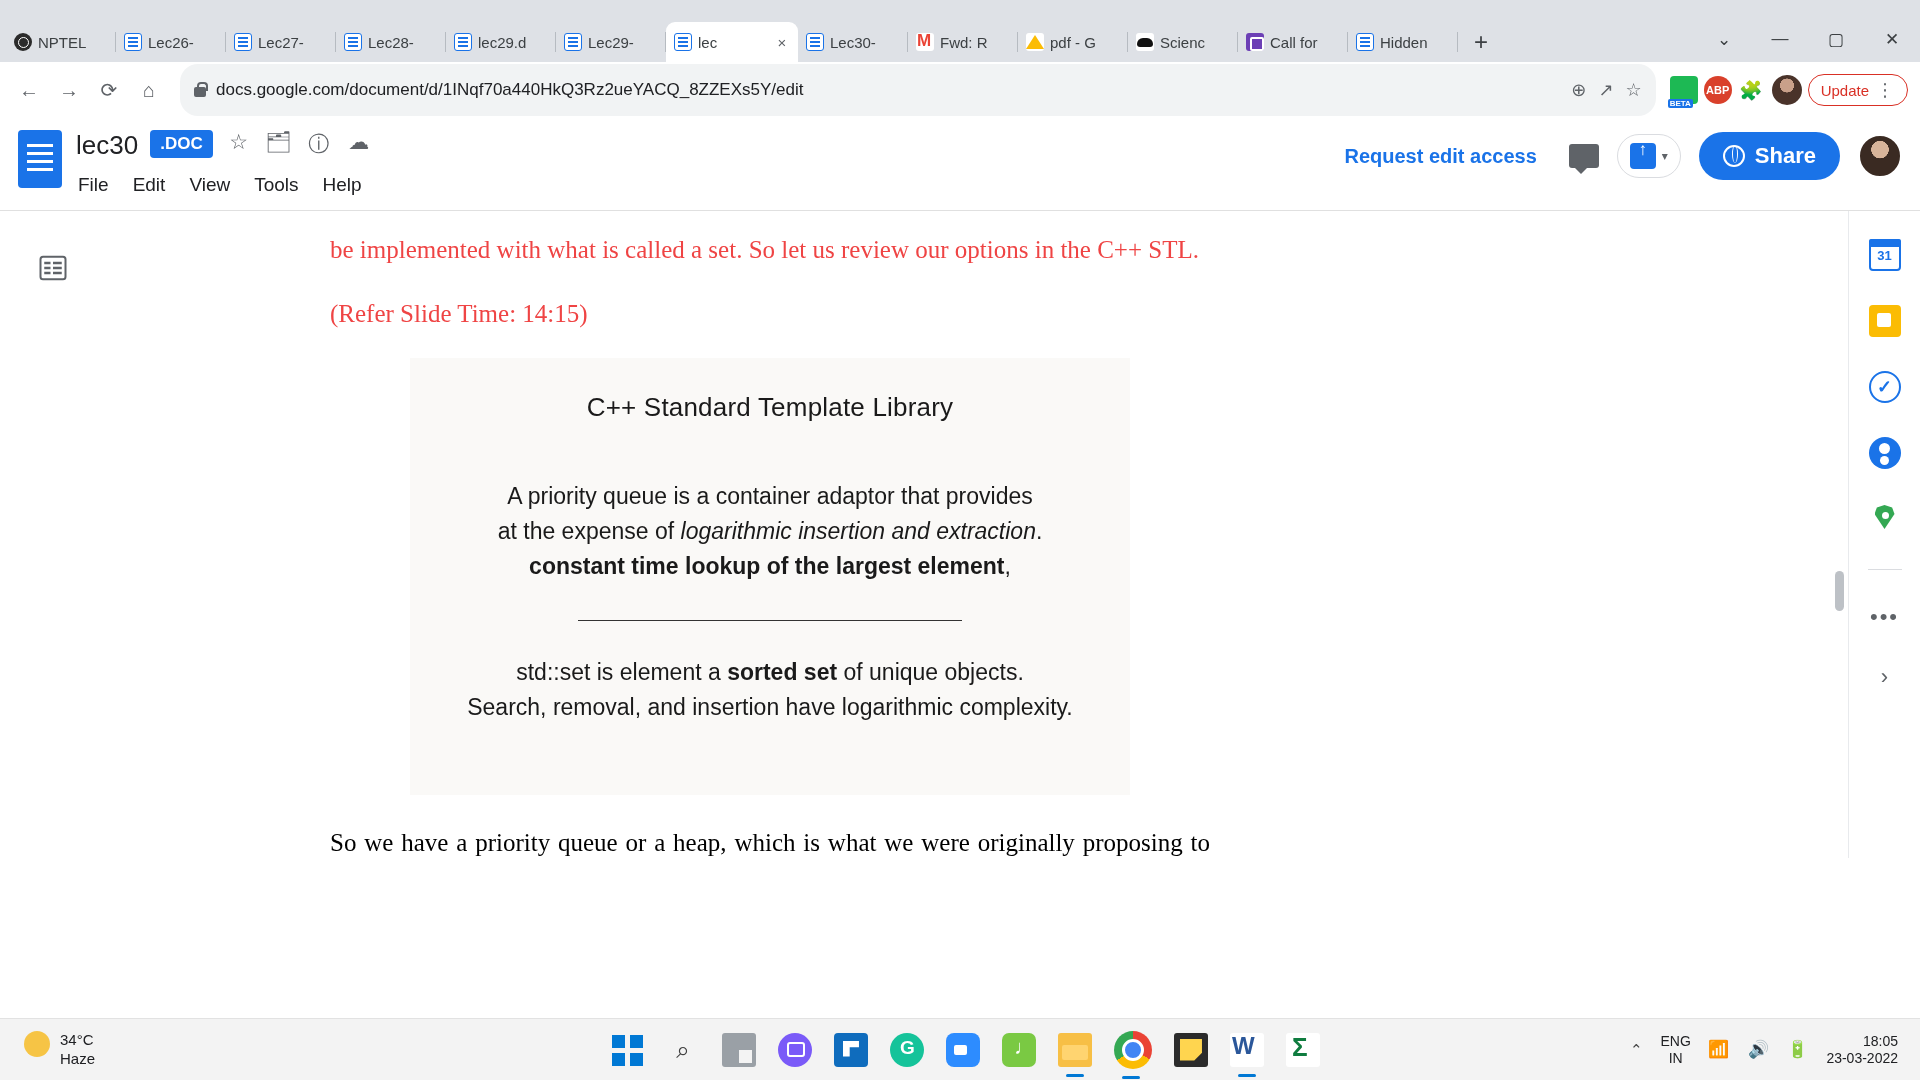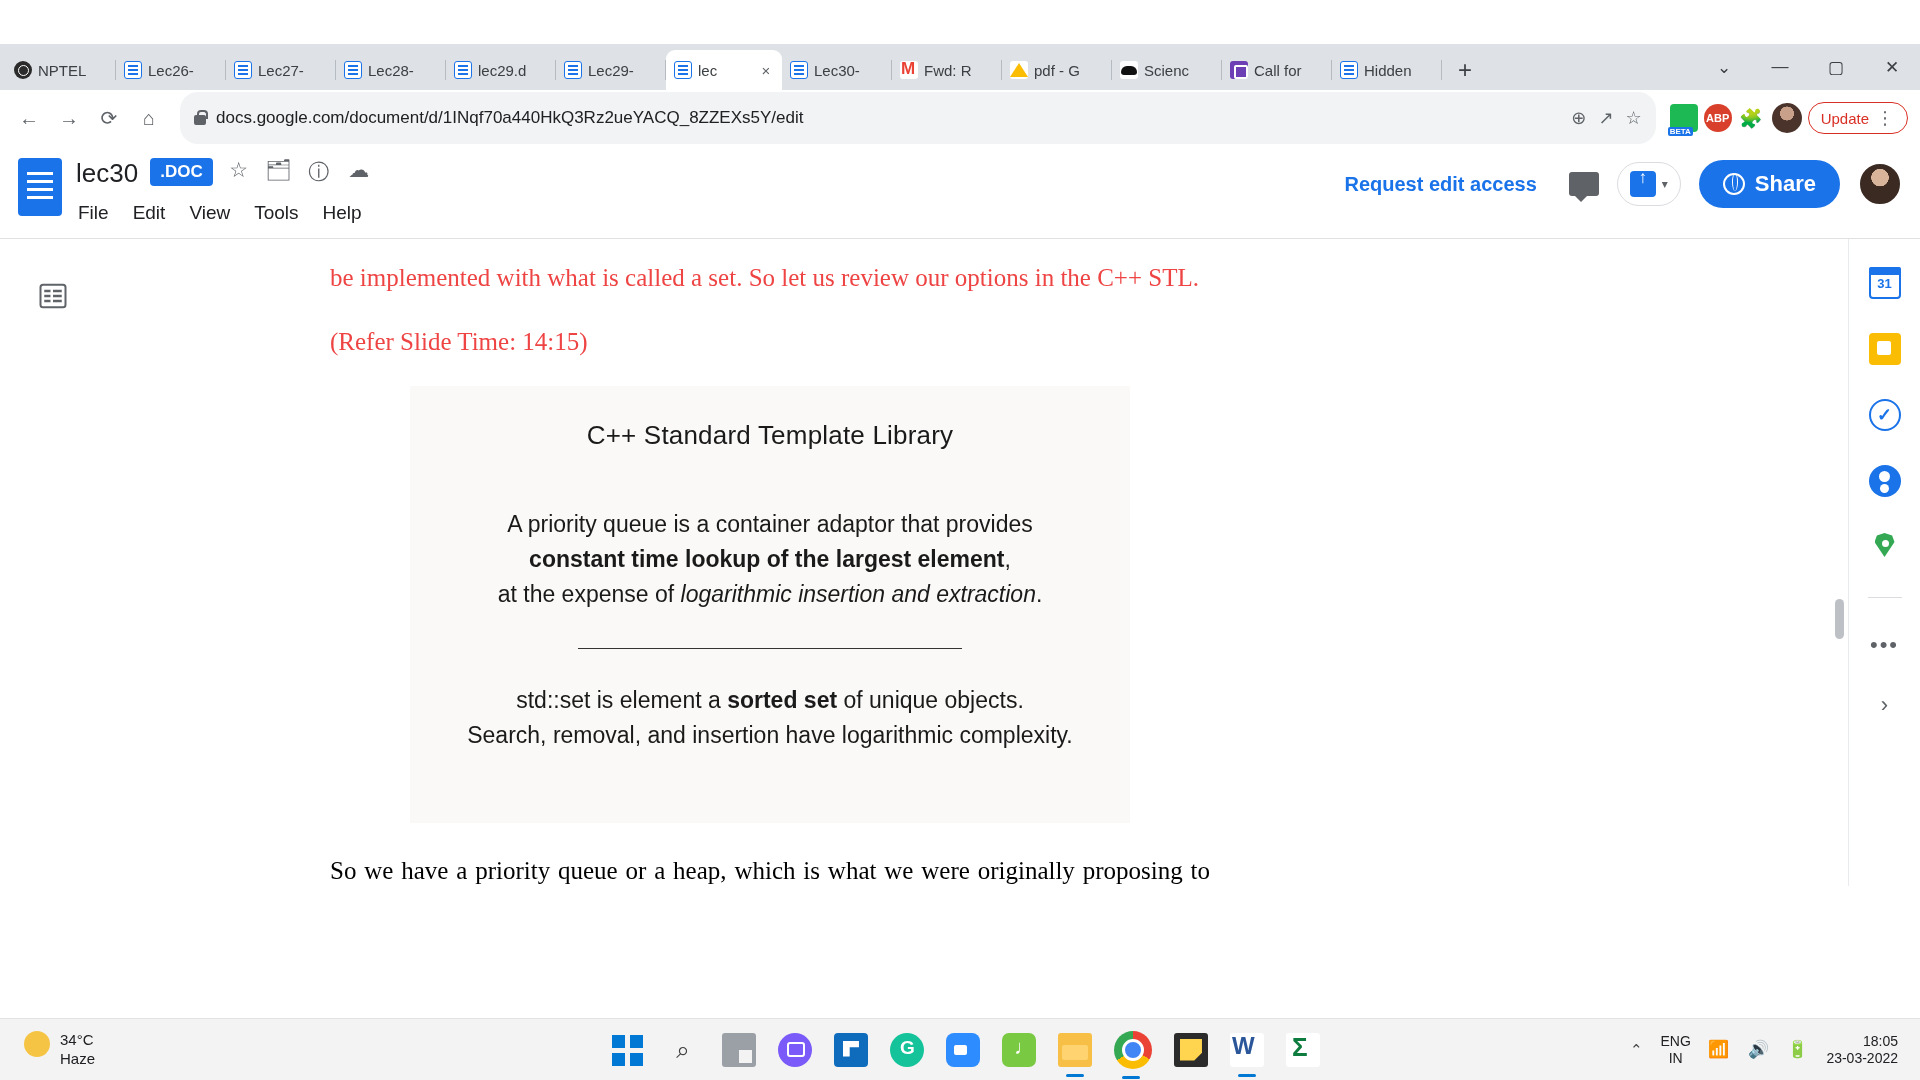--- a/index.html
+++ b/index.html
@@ -8,22 +8,21 @@
     font-family: "Liberation Sans", sans-serif;
     background: #ffffff;
     overflow: hidden;
   }
   body { position: relative; }
 
   
   .chrome {
     width: 1920px;
     background: #dee1e6;
-    padding-top: 0;
-    margin-top: 44px;
+    padding-top: 16px;
   }
   .tabstrip {
     height: 46px;
     display: flex;
     align-items: flex-end;
     padding-left: 6px;
     position: relative;
   }
   .tab {
     height: 40px;
@@ -40,21 +39,21 @@
     white-space: nowrap;
     background: transparent;
   }
   .tab .tlabel {
     overflow: hidden;
     text-overflow: clip;
     flex: 1;
   }
   .tab.active {
     background: #ffffff;
-    width: 116px;
+    width: 132px;
   }
   .tab:not(.active)::after {
     content: "";
     position: absolute;
     right: 0; top: 10px;
     width: 1px; height: 20px;
     background: #b6bbc1;
   }
   .favicon {
     width: 18px; height: 18px;
@@ -683,24 +682,24 @@
   </div>
 
   <div class="page">
     <div class="doc-p">be implemented with what is called a set. So let us review our options in the C++ STL.</div>
     <div class="doc-p">(Refer Slide Time: 14:15)</div>
 
     <div class="slide">
       <div class="slide-title">C++ Standard Template Library</div>
       <div class="slide-line">A priority queue is a container adaptor that provides</div>
       <div class="slide-line">
-        <b>constant time lookup of the largest element</b><span>,</span>
+        <span>at the expense of </span><i>logarithmic insertion and extraction</i><span>.</span>
       </div>
       <div class="slide-line">
-        <span>at the expense of </span><i>logarithmic insertion and extraction</i><span>.</span>
+        <b>constant time lookup of the largest element</b><span>,</span>
       </div>
 
       <div class="slide-hr"></div>
 
       <div class="slide-line">
         <span>std::set is element a </span><b>sorted set</b><span> of unique objects.</span>
       </div>
       <div class="slide-line">Search, removal, and insertion have logarithmic complexity.</div>
     </div>
 

